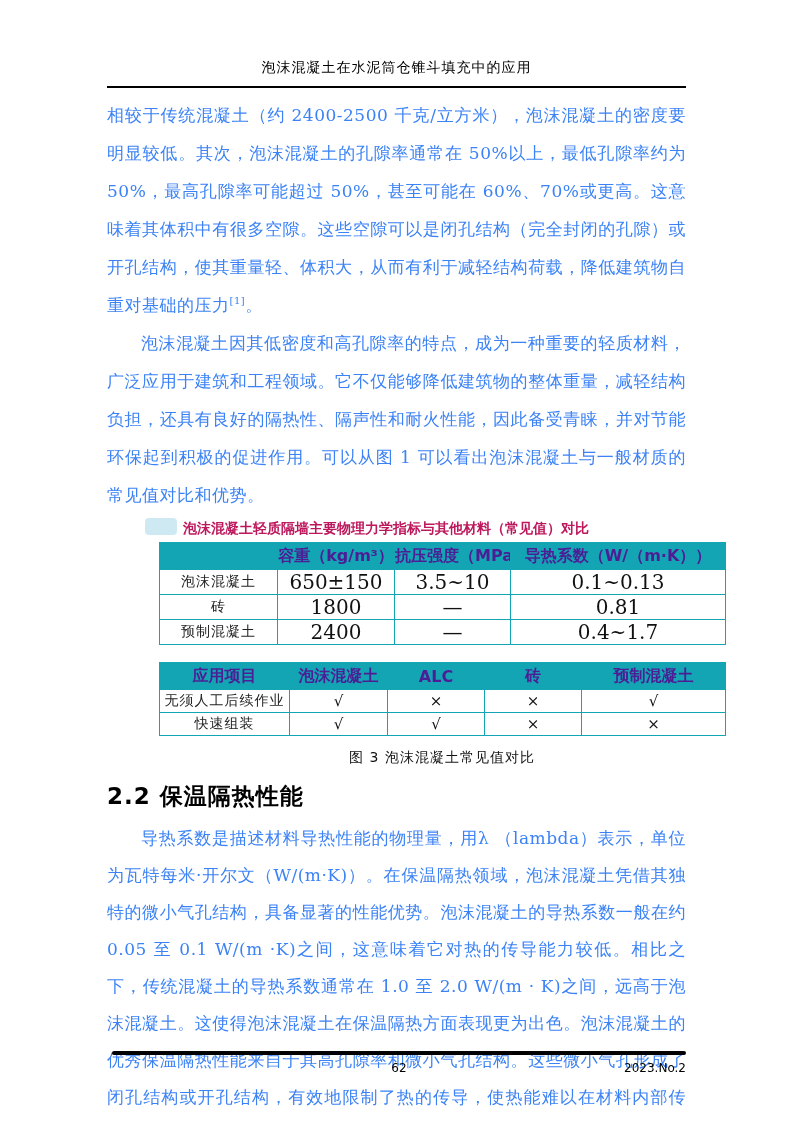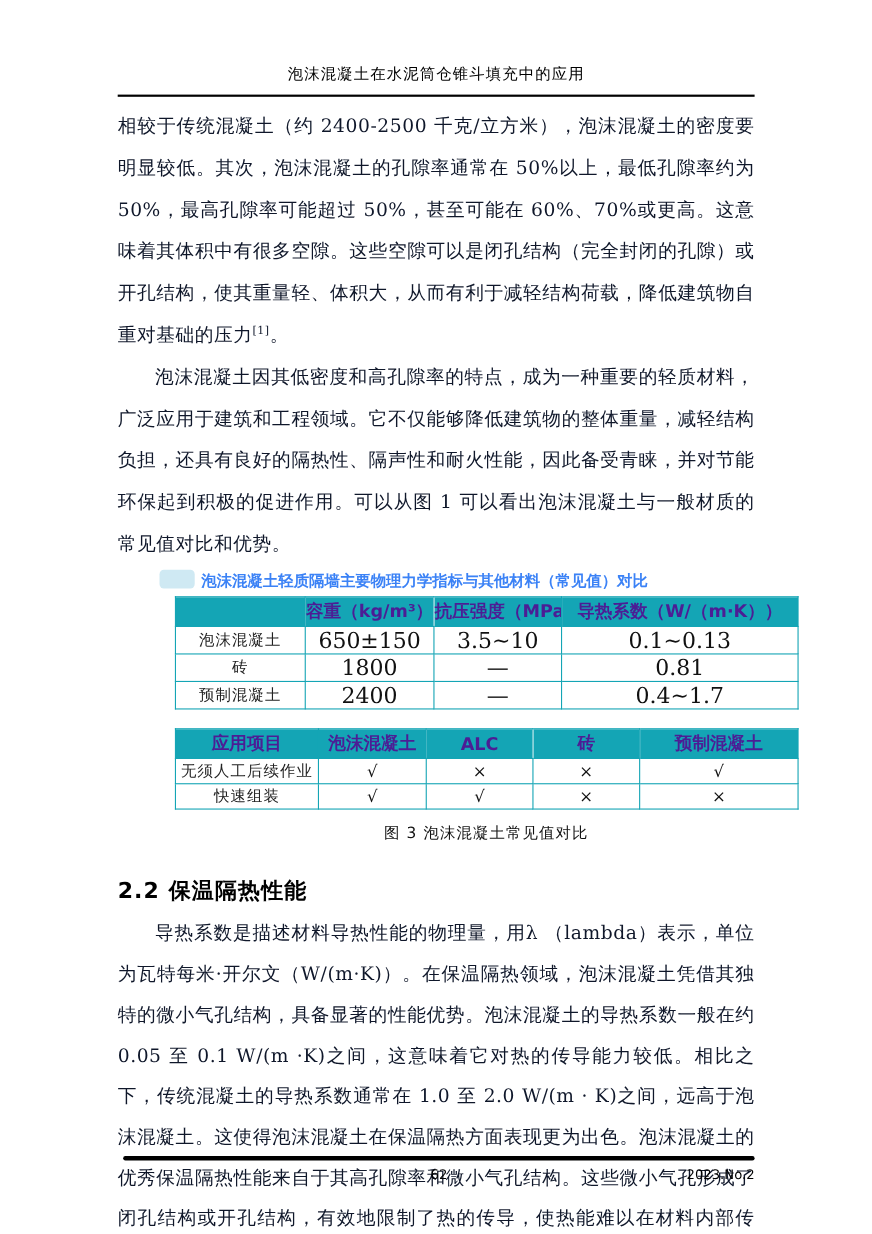--- a/index.html
+++ b/index.html
@@ -29,21 +29,21 @@
     border: none;
     border-top: 2px solid #000;
     height: 0;
   }
   
   .body-text {
     font-size: 17px;
     letter-spacing: 0.5px;
     line-height: 38px;
     text-align: justify;
-    color: #0f172a;
+    color: #3b82f6;
   }
   .body-text.first { margin-top: 8px; }
   .body-text.indent { text-indent: 2em; }
   .body-text sup {
     font-size: 10px;
     vertical-align: super;
     line-height: 0;
   }
   
   .figure-block {
@@ -60,21 +60,21 @@
     height: 17px;
     background: #cfe9f3;
     border-radius: 4px;
     z-index: 0;
   }
   .tbl-title {
     position: relative;
     z-index: 1;
     font-size: 14px;
     font-weight: bold;
-    color: #3b82f6;
+    color: #be185d;
     padding-left: 24px;
     margin-bottom: 4px;
   }
   .cmp-table {
     width: 566px;
     border-collapse: collapse;
     table-layout: fixed;
     background: #ffffff;
   }
   .cmp-table th, .cmp-table td {
@@ -108,23 +108,23 @@
     text-align: center;
     font-size: 14px;
     color: #111;
     margin-top: 13px;
     letter-spacing: 1px;
   }
   
   .section-heading {
     font-family: "DejaVu Sans", "Liberation Sans", sans-serif;
     font-weight: bold;
-    font-size: 20px;
+    font-size: 23px;
     color: #000;
-    margin-top: 29px;
+    margin-top: 14px;
     letter-spacing: 1px;
   }
   .after-heading { margin-top: 8px; line-height: 37px; }
   
   .page-footer {
     position: absolute;
     left: 68px;
     right: 63px;
     top: 1051px;
   }

